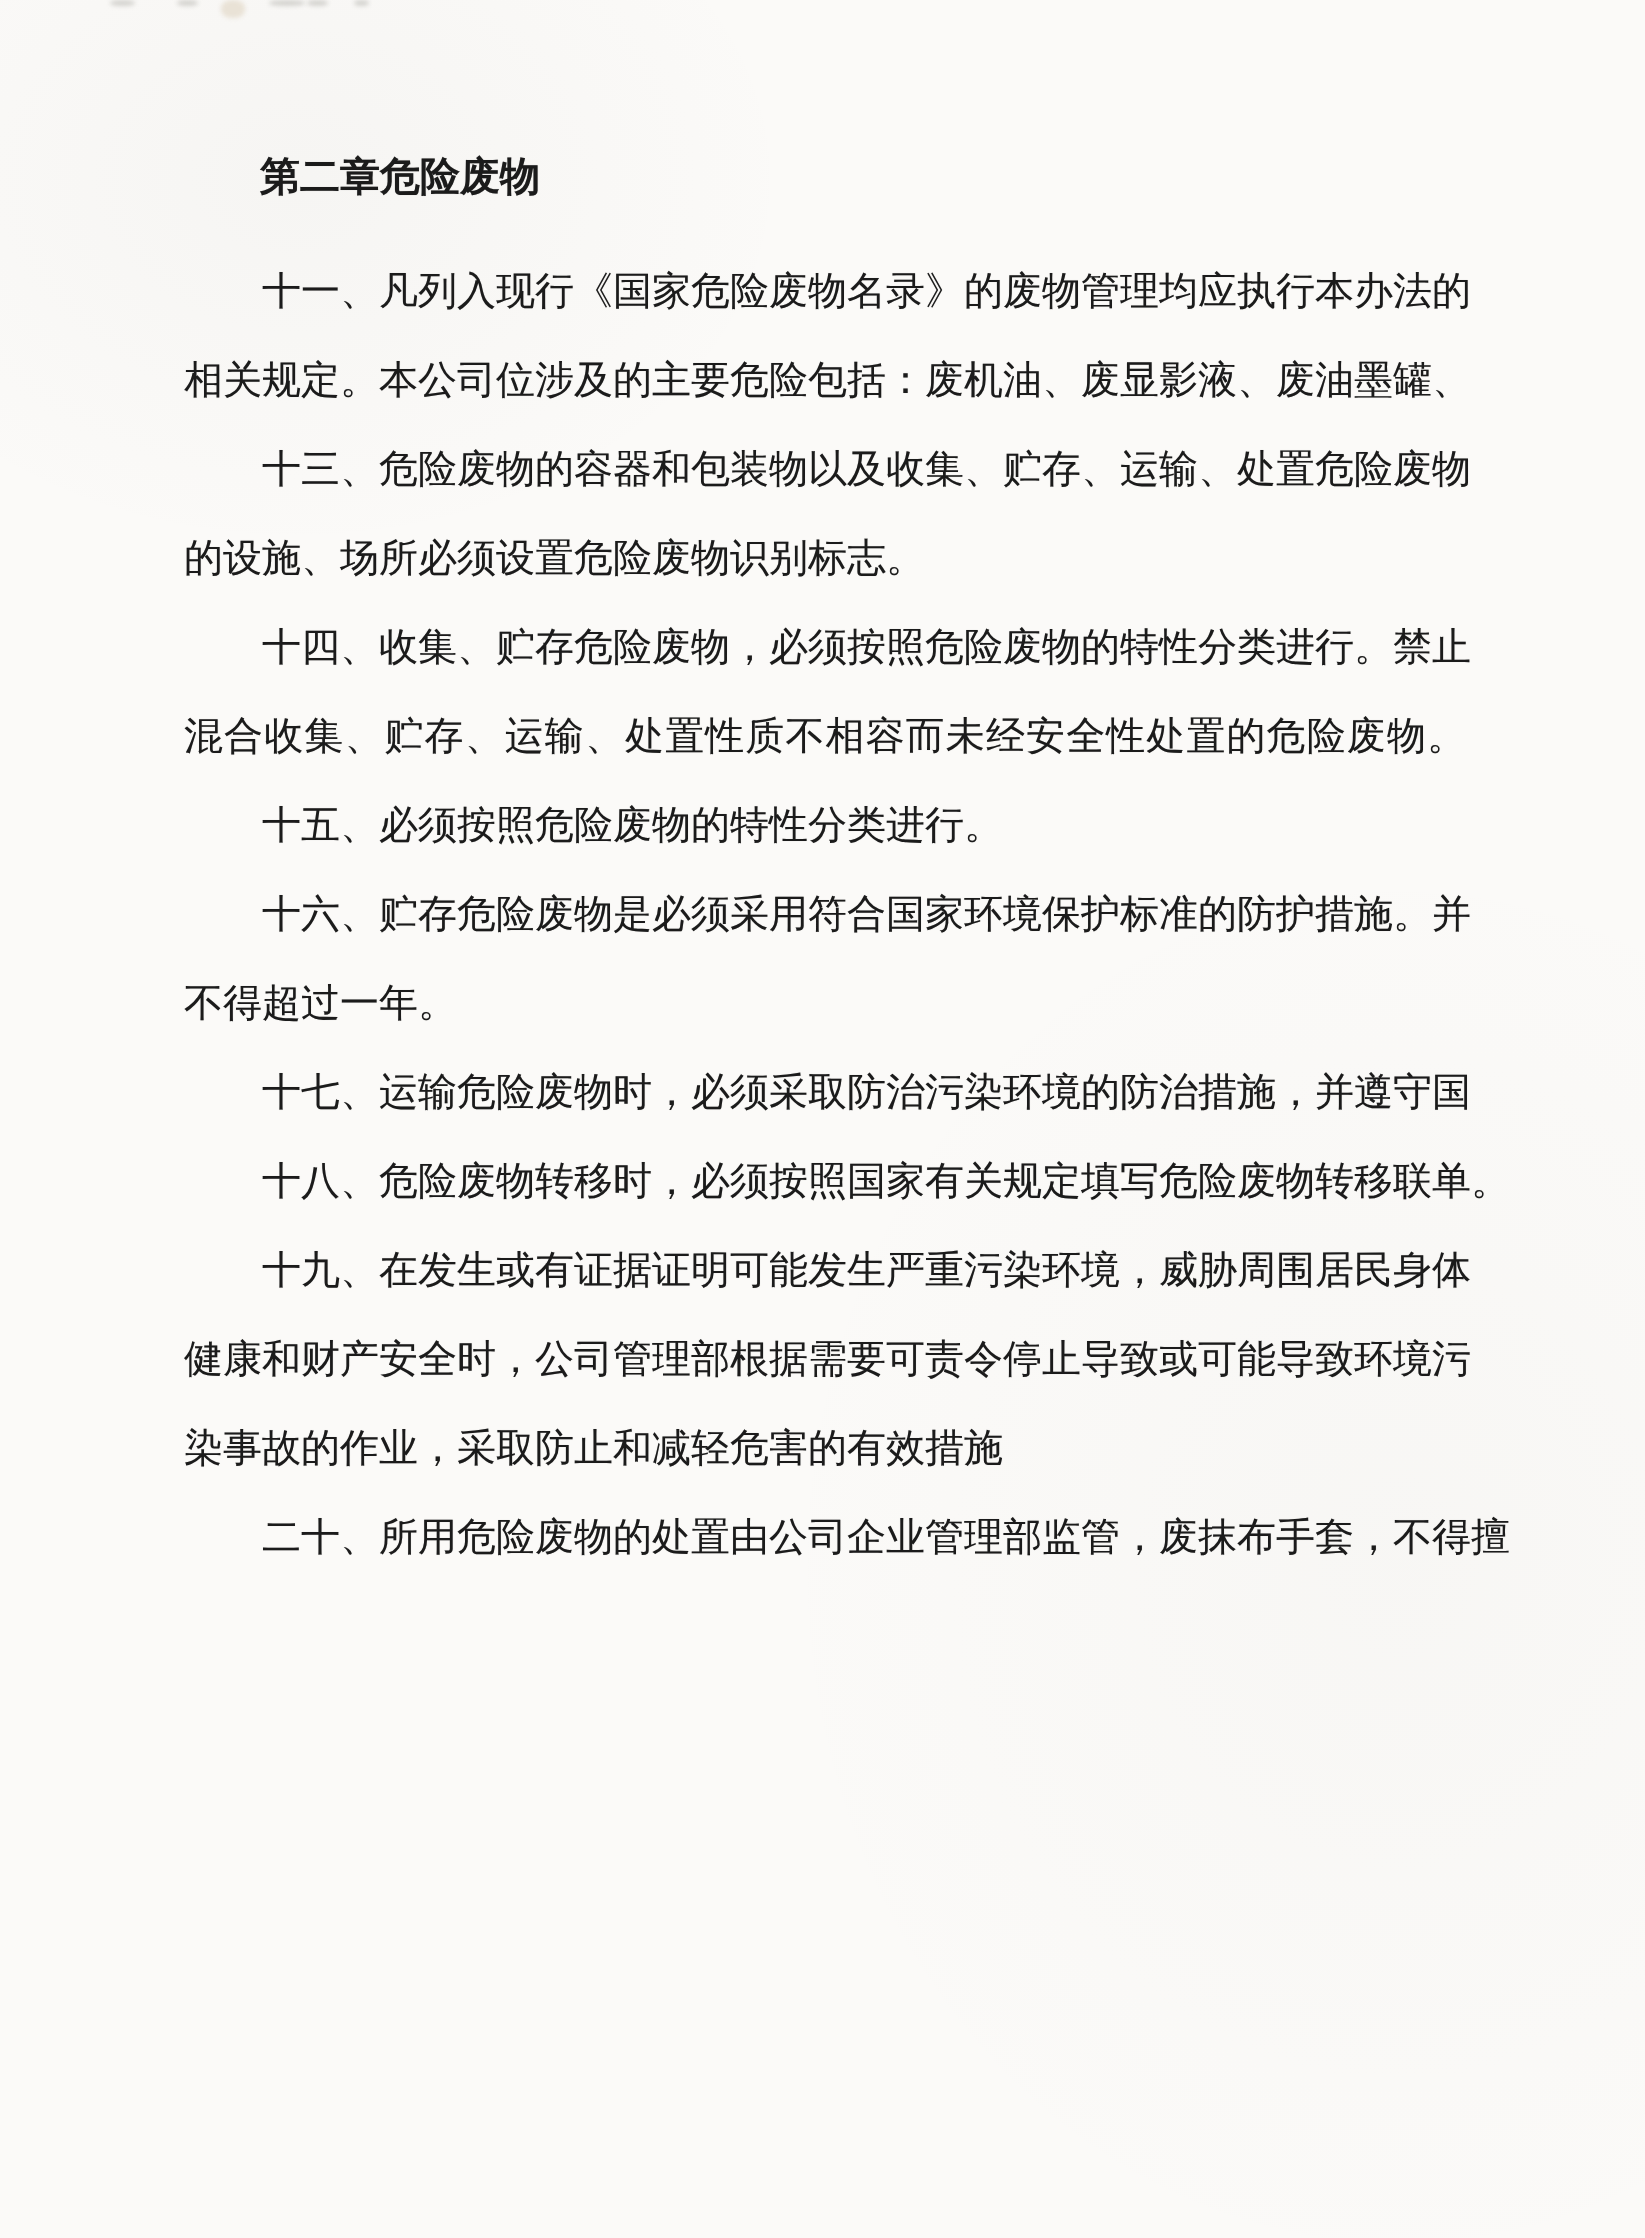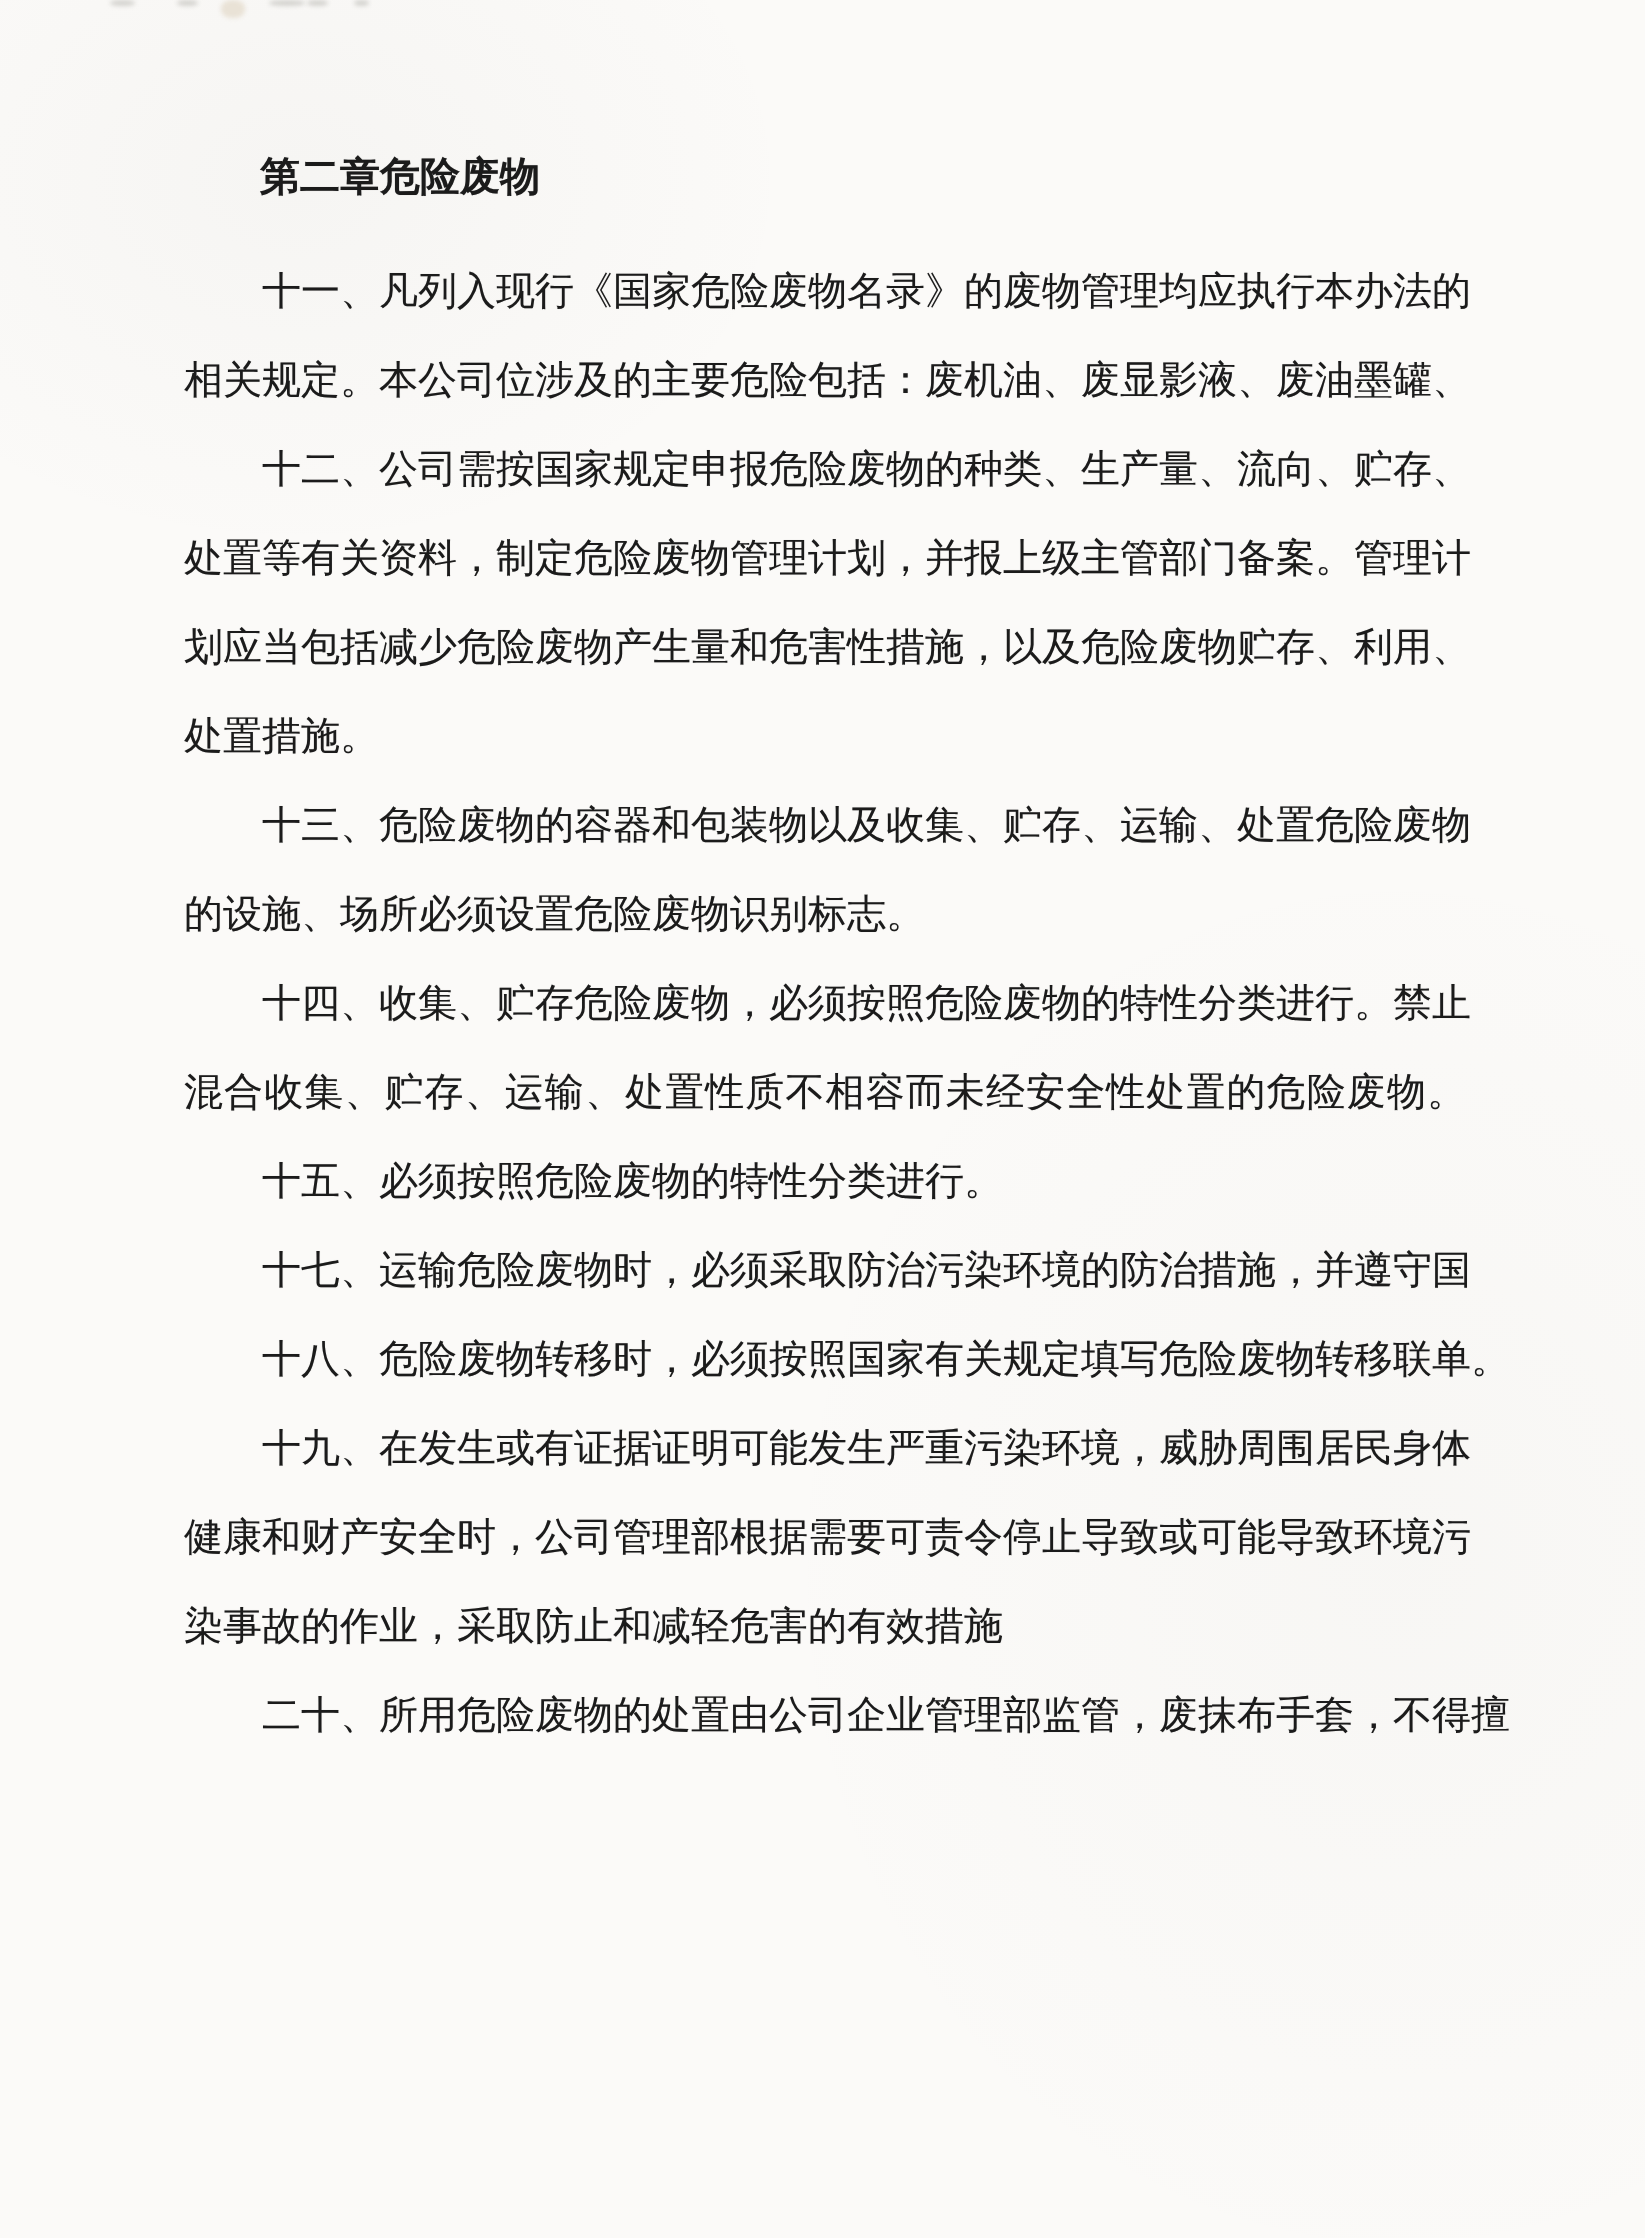--- a/index.html
+++ b/index.html
@@ -71,35 +71,33 @@
   <div class="artifact" style="left:354px;width:15.3px;"></div>
 
   <div class="chapter-title">第二章危险废物</div>
 
   <div class="doc-body">
       <div class="para">
         <div class="line ind2 fill">十一、凡列入现行《国家危险废物名录》的废物管理均应执行本办法的</div>
         <div class="line ind0 fill">相关规定。本公司位涉及的主要危险包括：废机油、废显影液、废油墨罐、</div>
       </div>
       <div class="para">
-        <div class="line ind2 fill">十二、公司需按国家规定申报危险废物的种类、生产量、流向、贮存、</div>
-        <div class="line ind0 fill">处置等有关资料，制定危险废物管理计划，并报上级主管部门备案。管理计</div>
-        <div class="line ind0 fill">划应当包括减少危险废物产生量和危害性措施，以及危险废物贮存、利用、</div>
-        <div class="line ind0">处置措施。</div>
-      </div>
-      <div class="para">
         <div class="line ind2 fill">十三、危险废物的容器和包装物以及收集、贮存、运输、处置危险废物</div>
         <div class="line ind0">的设施、场所必须设置危险废物识别标志。</div>
       </div>
       <div class="para">
         <div class="line ind2 fill">十四、收集、贮存危险废物，必须按照危险废物的特性分类进行。禁止</div>
         <div class="line ind0 fill">混合收集、贮存、运输、处置性质不相容而未经安全性处置的危险废物。</div>
       </div>
       <div class="para">
         <div class="line ind2">十五、必须按照危险废物的特性分类进行。</div>
+      </div>
+      <div class="para">
+        <div class="line ind2 fill">十六、贮存危险废物是必须采用符合国家环境保护标准的防护措施。并</div>
+        <div class="line ind0">不得超过一年。</div>
       </div>
       <div class="para">
         <div class="line ind2 fill">十七、运输危险废物时，必须采取防治污染环境的防治措施，并遵守国</div>
       </div>
       <div class="para">
         <div class="line ind2">十八、危险废物转移时，必须按照国家有关规定填写危险废物转移联单。</div>
       </div>
       <div class="para">
         <div class="line ind2 fill">十九、在发生或有证据证明可能发生严重污染环境，威胁周围居民身体</div>
         <div class="line ind0 fill">健康和财产安全时，公司管理部根据需要可责令停止导致或可能导致环境污</div>

